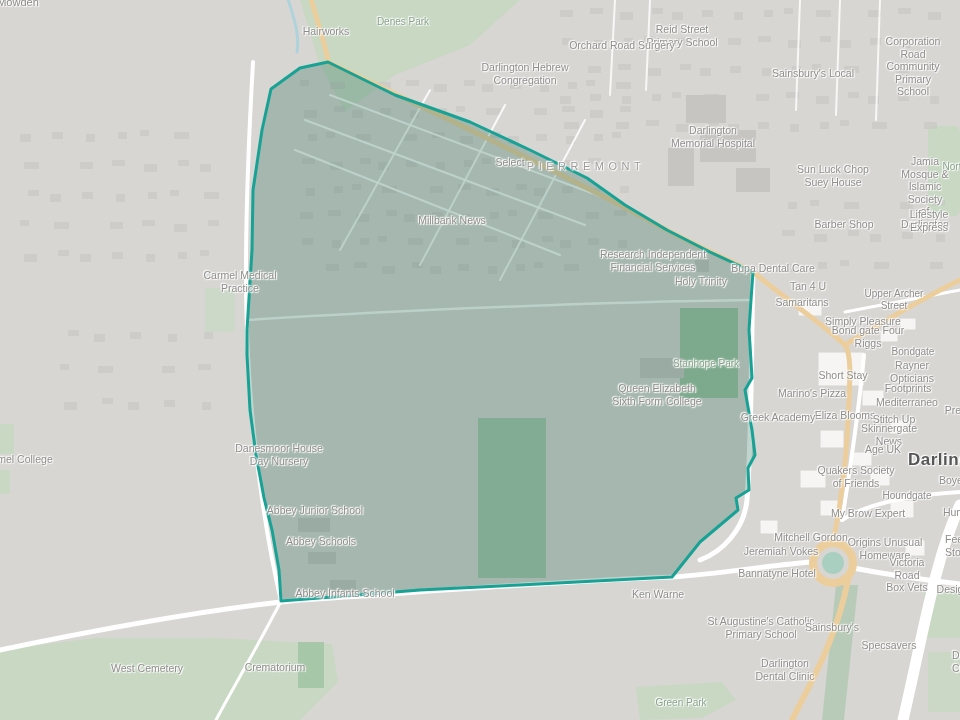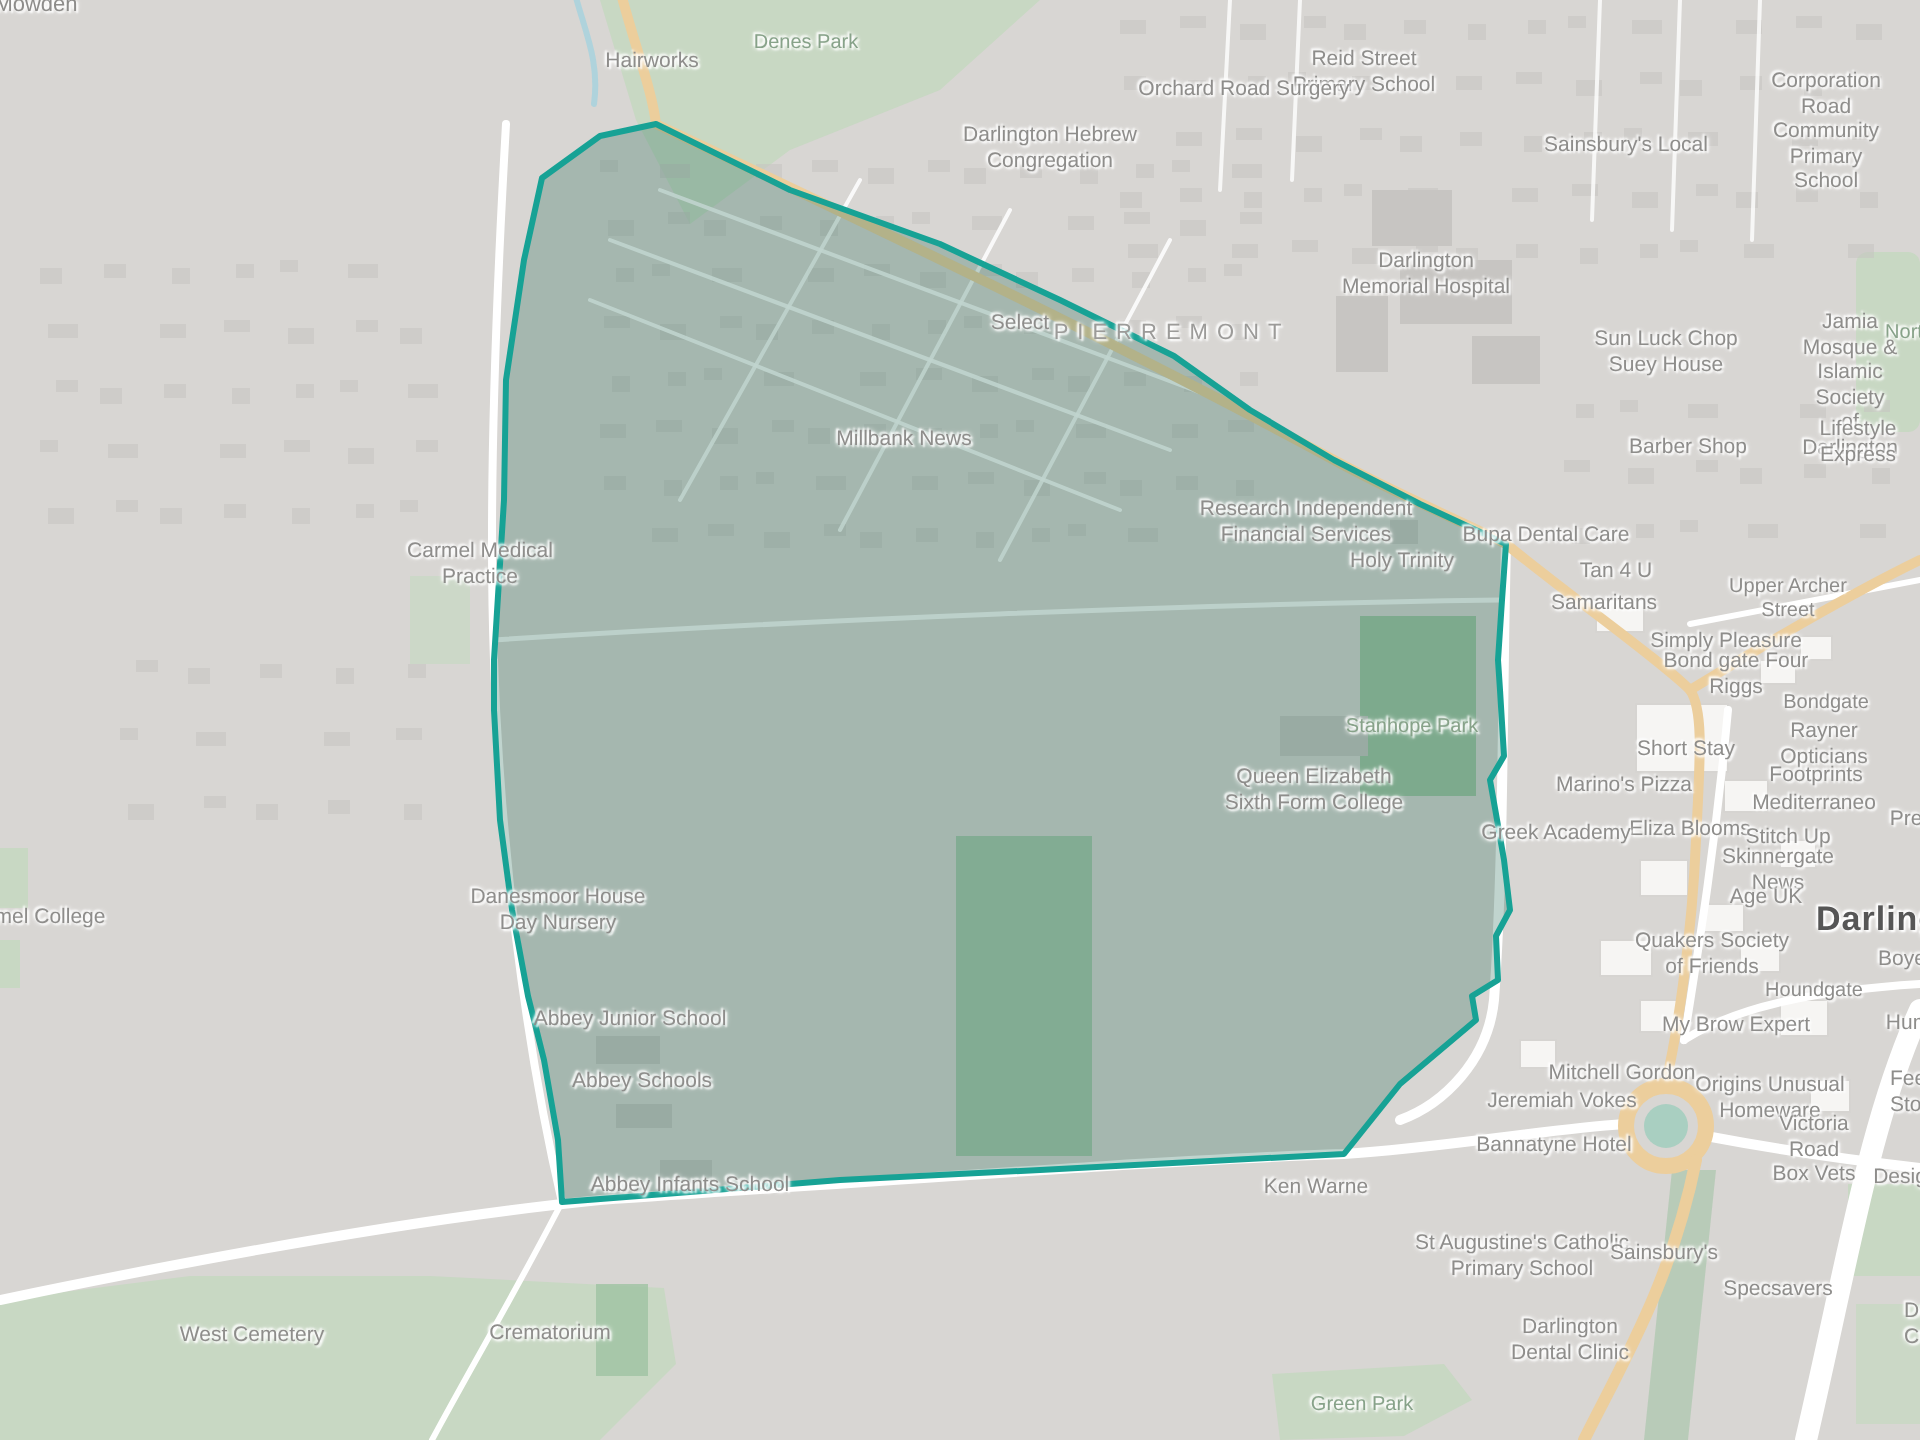--- a/index.html
+++ b/index.html
@@ -418,20 +418,20 @@
 Box Vets</div>
       <div class="lbl lbl-poi" style="left: 950px; top: 589px;">Desig</div>
       <div class="lbl lbl-poi" style="left: 345px; top: 593px;">Abbey Infants School</div>
       <div class="lbl lbl-poi" style="left: 658px; top: 594px;">Ken Warne</div>
       <div class="lbl lbl-poi" style="left: 761px; top: 628px;">St Augustine's Catholic
 Primary School</div>
       <div class="lbl lbl-poi" style="left: 832px; top: 627px;">Sainsbury's</div>
       <div class="lbl lbl-poi" style="left: 889px; top: 645px;">Specsavers</div>
       <div class="lbl lbl-poi left" style="left: 952px; top: 662px;">Da
 Cri</div>
-      <div class="lbl lbl-poi" style="left: 126px; top: 668px;">West Cemetery</div>
+      <div class="lbl lbl-poi" style="left: 147px; top: 668px;">West Cemetery</div>
       <div class="lbl lbl-poi" style="left: 275px; top: 667px;">Crematorium</div>
       <div class="lbl lbl-poi" style="left: 785px; top: 670px;">Darlington
 Dental Clinic</div>
       <div class="lbl lbl-park" style="left: 681px; top: 703px;">Green Park</div>
     </div>
 
 </div>
 
 </body></html>

